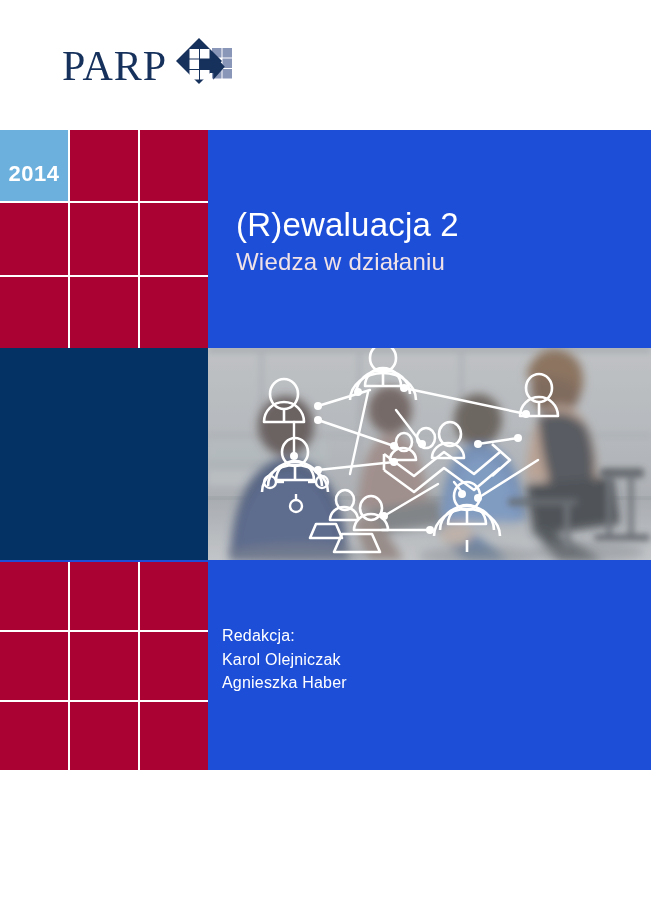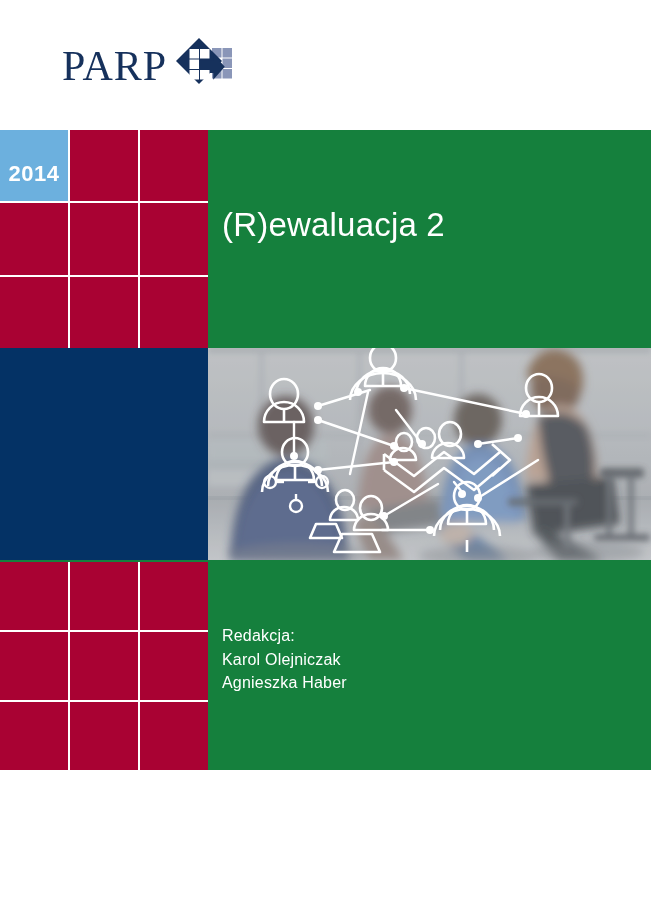--- a/index.html
+++ b/index.html
@@ -53,21 +53,21 @@
     display: block;
   }
 
   
   #field {
     position: absolute;
     left: 0;
     top: 130px;
     width: 651px;
     height: 640px;
-    background: #15803d;
+    background: #1d4ed8;
   }
 
   
   .grid-block {
     position: absolute;
     left: 0;
     width: 208px;
     display: grid;
     grid-template-columns: repeat(3, 1fr);
     grid-template-rows: repeat(3, 1fr);
@@ -107,21 +107,21 @@
     left: 0;
     top: 218px;
     width: 208px;
     height: 212px;
     background: #043265;
   }
 
   
   #title-area {
     position: absolute;
-    left: 222px;
+    left: 236px;
     top: 76px;
     width: 420px;
   }
   #title-main {
     color: #ffffff;
     font-size: 33px;
     font-weight: normal;
     line-height: 1.15;
     letter-spacing: 0.2px;
   }
@@ -212,20 +212,21 @@
       <div class="grid-cell"></div>
       <div class="grid-cell"></div>
       <div class="grid-cell"></div>
       <div class="grid-cell"></div>
     </div>
 
     <div id="navy-block"></div>
 
     <div id="title-area">
       <div id="title-main">(R)ewaluacja 2</div>
+      <div id="title-sub">Wiedza w działaniu</div>
     </div>
 
     <div id="photo">
       <div id="photo-scene">
         <svg id="photo-svg" viewBox="0 0 443 212" preserveAspectRatio="none">
           <defs>
             <linearGradient id="wallGrad" x1="0" y1="0" x2="0" y2="1">
               <stop offset="0%" stop-color="#c9ccce"></stop>
               <stop offset="55%" stop-color="#b6babd"></stop>
               <stop offset="100%" stop-color="#9aa0a4"></stop>

